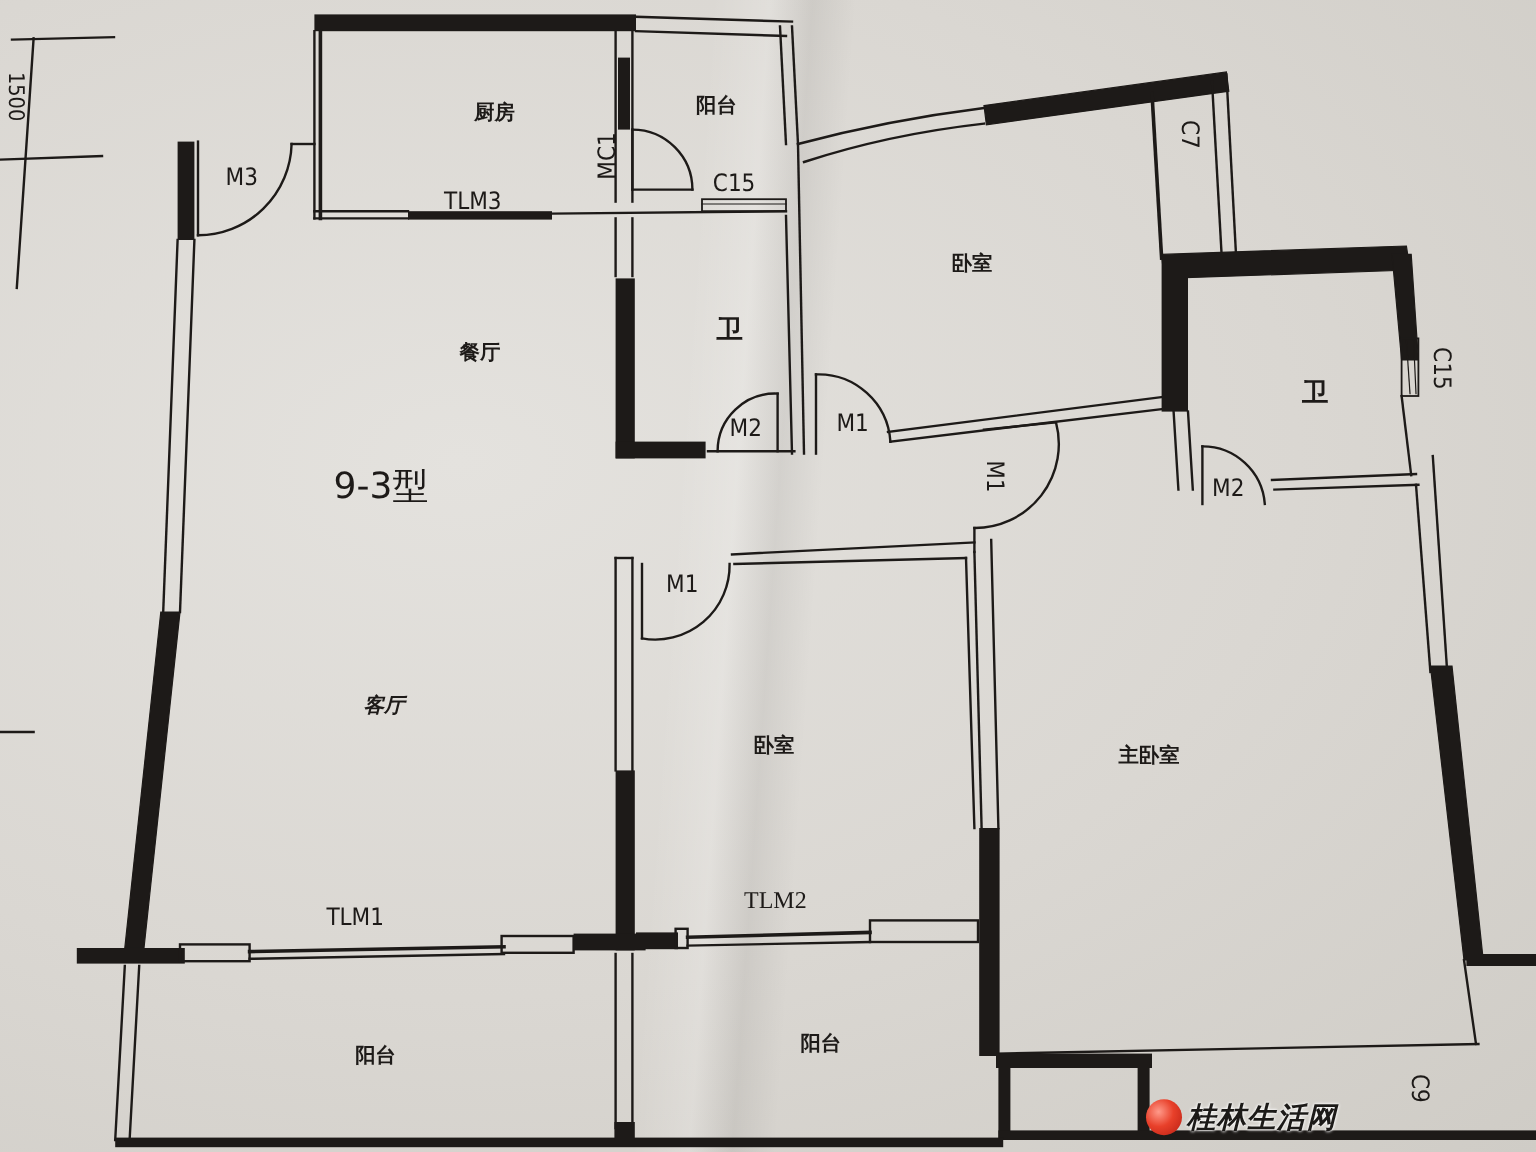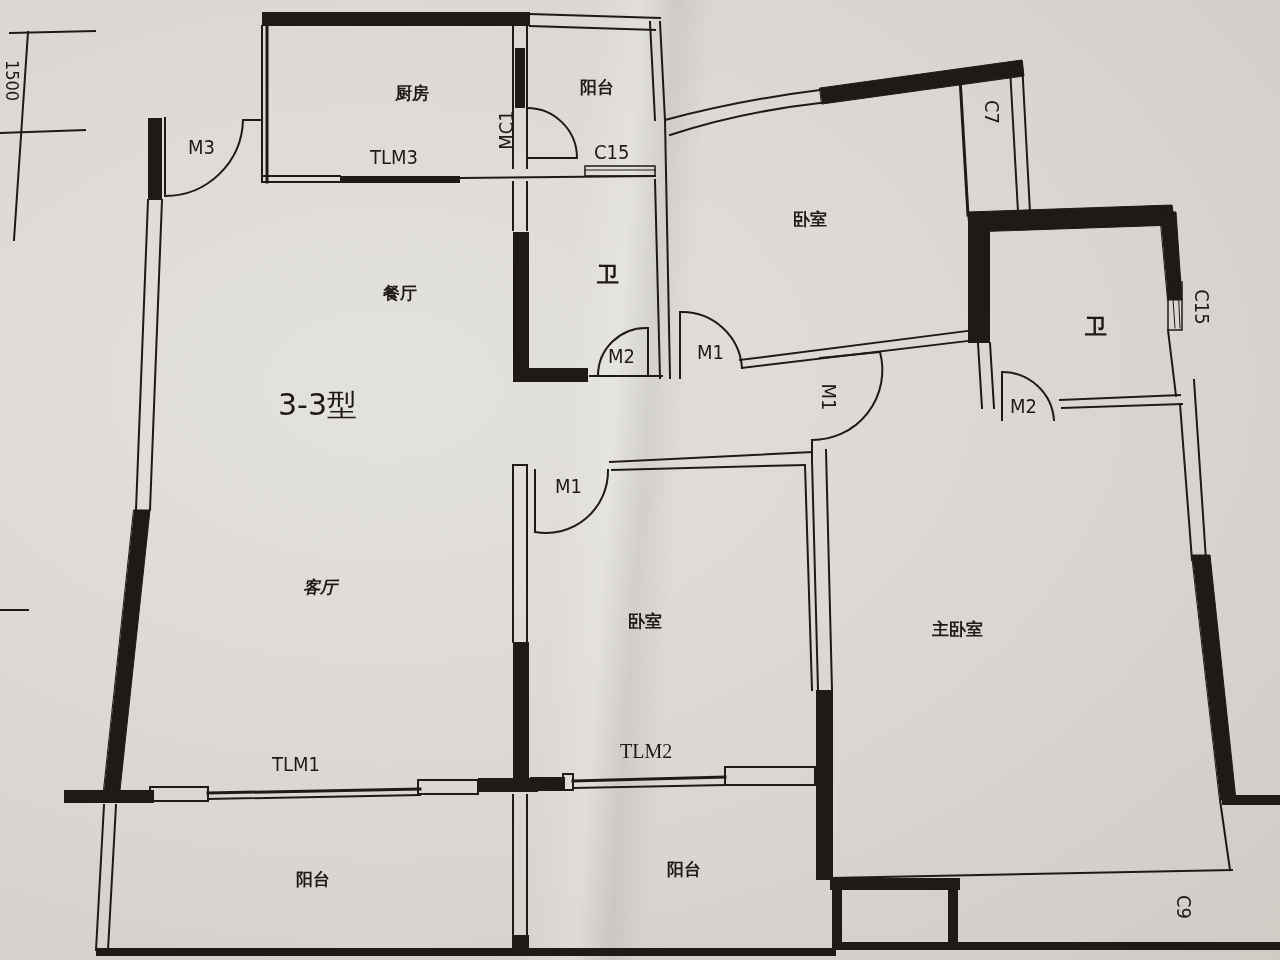--- a/index.html
+++ b/index.html
@@ -214,30 +214,34 @@
   <div class="room-label" style="left:383px; top:282px;">餐厅</div>
   <div class="room-label" style="left:597px; top:260px; font-size:22px;">卫</div>
   <div class="room-label" style="left:793px; top:208px;">卧室</div>
   <div class="room-label" style="left:1085px; top:312px; font-size:22px;">卫</div>
   <div class="room-label" style="left:303px; top:576px;font-style:italic;">客厅</div>
   <div class="room-label" style="left:628px; top:610px;">卧室</div>
   <div class="room-label" style="left:932px; top:618px;">主卧室</div>
   <div class="room-label" style="left:296px; top:868px;">阳台</div>
   <div class="room-label" style="left:667px; top:858px;">阳台</div>
 
-  <div class="title-label" style="left:278px; top:385px;">3-3型</div>
+  <div class="title-label" style="left:278px; top:385px;">9-3型</div>
 
   <div class="code-label" style="left:188px; top:135px;">M3</div>
-  <div class="code-label" style="left:370px; top:145px;">TLM3</div>
+  <div class="code-label" style="left:370px; top:155px;">TLM3</div>
   <div class="code-label" style="left:486px; top:118px; transform:rotate(-90deg);">MC1</div>
   <div class="code-label" style="left:594px; top:140px;">C15</div>
   <div class="code-label" style="left:980px; top:100px; transform:rotate(90deg);">C7</div>
   <div class="code-label" style="left:608px; top:344px;">M2</div>
   <div class="code-label" style="left:697px; top:340px;">M1</div>
   <div class="code-label" style="left:816px; top:385px; transform:rotate(90deg);">M1</div>
   <div class="code-label" style="left:555px; top:474px;">M1</div>
   <div class="code-label" style="left:1184px; top:295px; transform:rotate(90deg);">C15</div>
   <div class="code-label" style="left:1010px; top:394px;">M2</div>
   <div class="code-label" style="left:272px; top:752px;">TLM1</div>
   <div class="code-label" style="left:620px; top:740px;font-family:Liberation Serif, serif;">TLM2</div>
   <div class="code-label" style="left:1172px; top:895px; transform:rotate(90deg);">C9</div>
 
+  <div class="watermark">
+    <div class="wm-ball"></div>
+    <div class="wm-text">桂林生活网</div>
+  </div>
 </div>
 
 </body></html>

